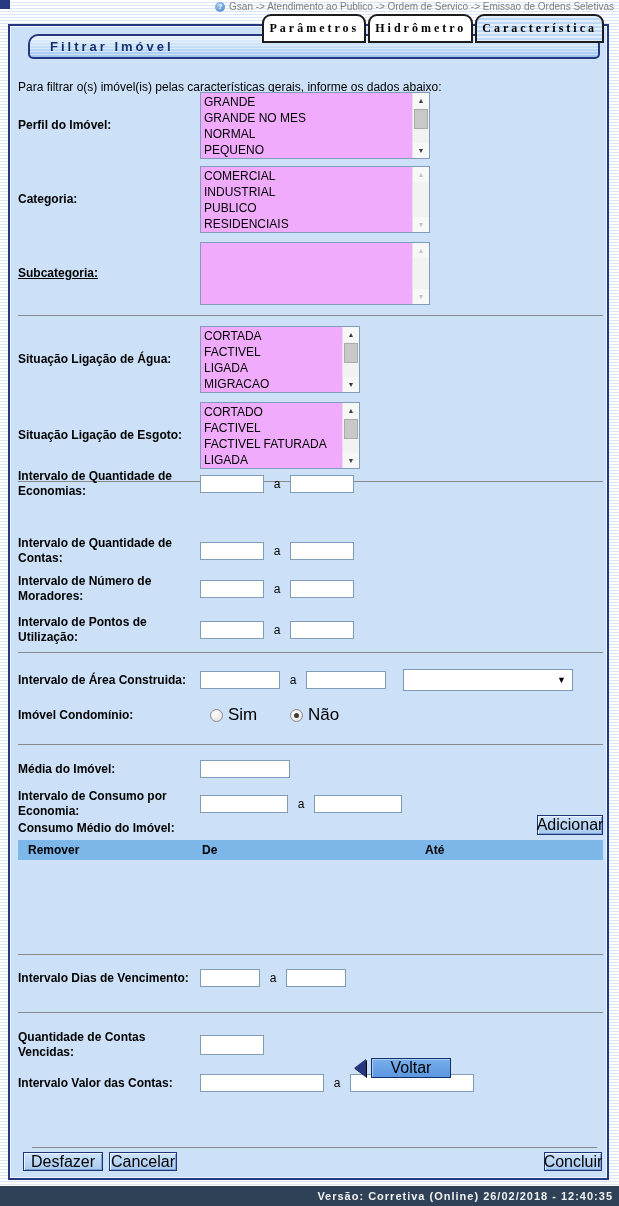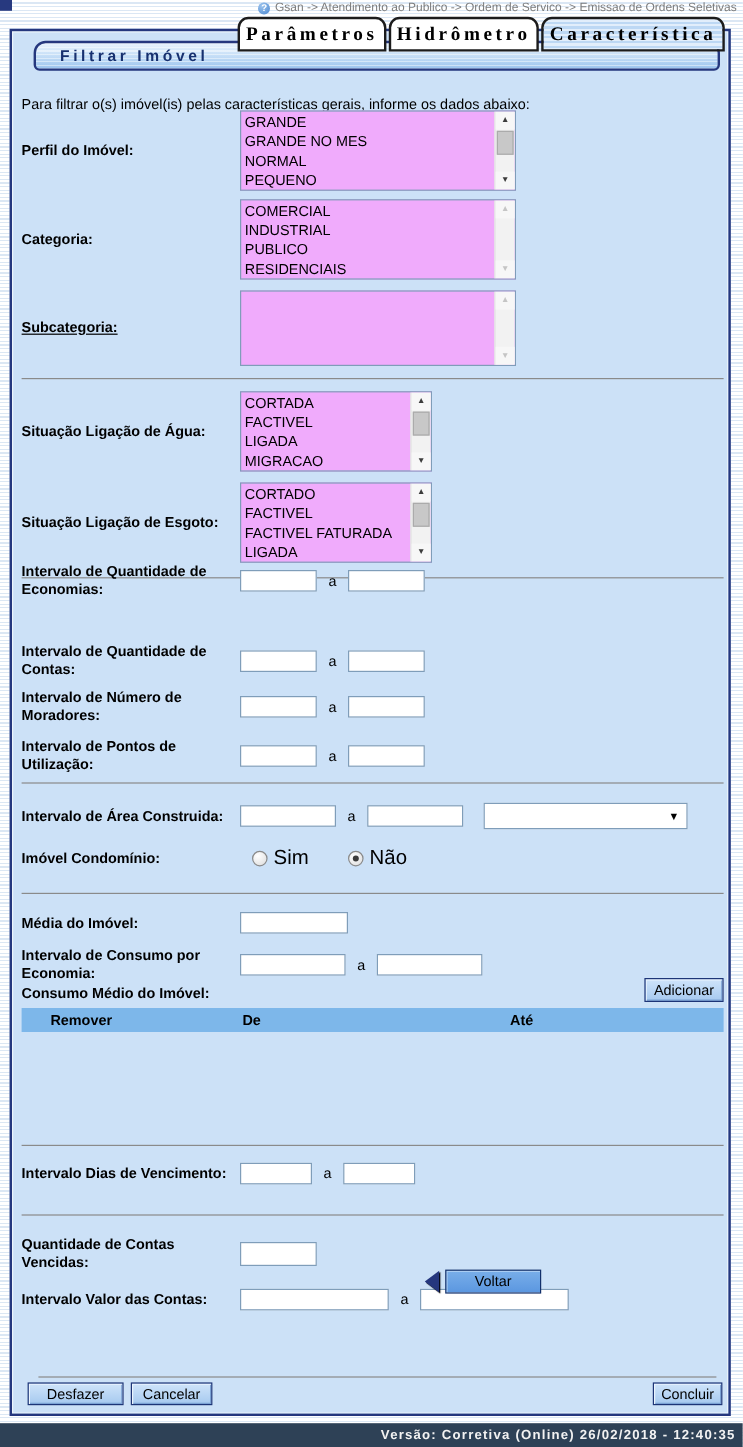--- a/index.html
+++ b/index.html
@@ -35,21 +35,21 @@
       linear-gradient(180deg,#e9f3fd 0%,#c2dcf6 55%,#9cc4ee 100%);
     display:flex; align-items:center; padding-left:20px;
     font-size:13px; font-weight:bold; letter-spacing:3px; color:#17306f;
   }
   .tabs { position:absolute; top:-22px; right:-6px; display:flex; z-index:5; }
   .tab {
     height:29px; margin-left:2px; padding:0 5px;
     border:2px solid #1c1c1c; border-radius:9px 9px 0 0;
     background:#ffffff;
     display:flex; align-items:center; justify-content:center;
-    font-family:"Liberation Serif", serif; font-size:16px; font-weight:bold; color:#000;
+    font-family:"Liberation Serif", serif; font-size:12px; font-weight:bold; color:#000;
   }
   .tab.active {
     background:
       repeating-linear-gradient(180deg,#e2eefb 0 2px,#bdd8f4 2px 4px);
   }
   
   .row { position:absolute; left:8px; display:flex; align-items:center; }
   .lbl { width:182px; font-size:12px; font-weight:bold; color:#000; line-height:1.25; flex:0 0 182px; }
   .instruction { position:absolute; left:8px; top:54px; font-size:12px; color:#000; }
   .hr { position:absolute; left:8px; width:585px; border-top:1px solid #8a8a8a; }
@@ -75,42 +75,42 @@
   .radio { width:13px; height:13px; border-radius:50%; border:1px solid #8a8a8a;
            background:radial-gradient(circle at 35% 30%, #ffffff, #dcdcdc); position:relative; }
   .radio.checked::after {
     content:""; position:absolute; left:3px; top:3px; width:5px; height:5px; border-radius:50%; background:#3c3c3c;
   }
   
   .btn {
     background:linear-gradient(180deg,#cfe4fa,#a6c9ef);
     border:1px solid #1d3577;
     box-shadow:inset 1px 1px 0 #eaf4fe, inset -1px -1px 0 #7ba2d4;
-    font-size:12px; color:#000;
+    font-size:16px; color:#000;
     display:flex; align-items:center; justify-content:center;
   }
   .btn-voltar {
     background:linear-gradient(180deg,#79aee9,#5b97e0);
     border:1px solid #12306b;
     box-shadow:inset 1px 1px 0 #a9ccf2;
     width:80px; height:20px;
   }
   .back-arrow {
     width:0; height:0;
     border-top:9px solid transparent; border-bottom:9px solid transparent;
     border-right:12px solid #25377e; margin-right:5px;
     filter:drop-shadow(1px 1px 0 #000);
   }
   
   .tbl-header {
     position:absolute; left:8px; top:814px; width:585px; height:20px;
     background:#7db7ea; font-size:12px; font-weight:bold; color:#000;
   }
   .tbl-header span { position:absolute; top:3px; }
-  .col-remover { left:24px; } .col-de { left:184px; } .col-ate { left:407px; }
+  .col-remover { left:10px; } .col-de { left:184px; } .col-ate { left:407px; }
   .btn-adicionar { position:absolute; right:4px; top:789px; width:66px; height:20px; }
   
   .btn-desfazer { position:absolute; left:13px; top:1126px; width:80px; height:19px; }
   .btn-cancelar { position:absolute; left:99px; top:1126px; width:68px; height:19px; }
   .btn-concluir { position:absolute; right:5px; top:1126px; width:58px; height:19px; }
   
   .footer {
     position:absolute; left:0; right:0; top:1186px; height:20px; background:#2e4156;
     display:flex; justify-content:flex-end; align-items:center; padding-right:6px;
     color:#f2f2f2; font-size:11px; font-weight:bold; letter-spacing:1px;

